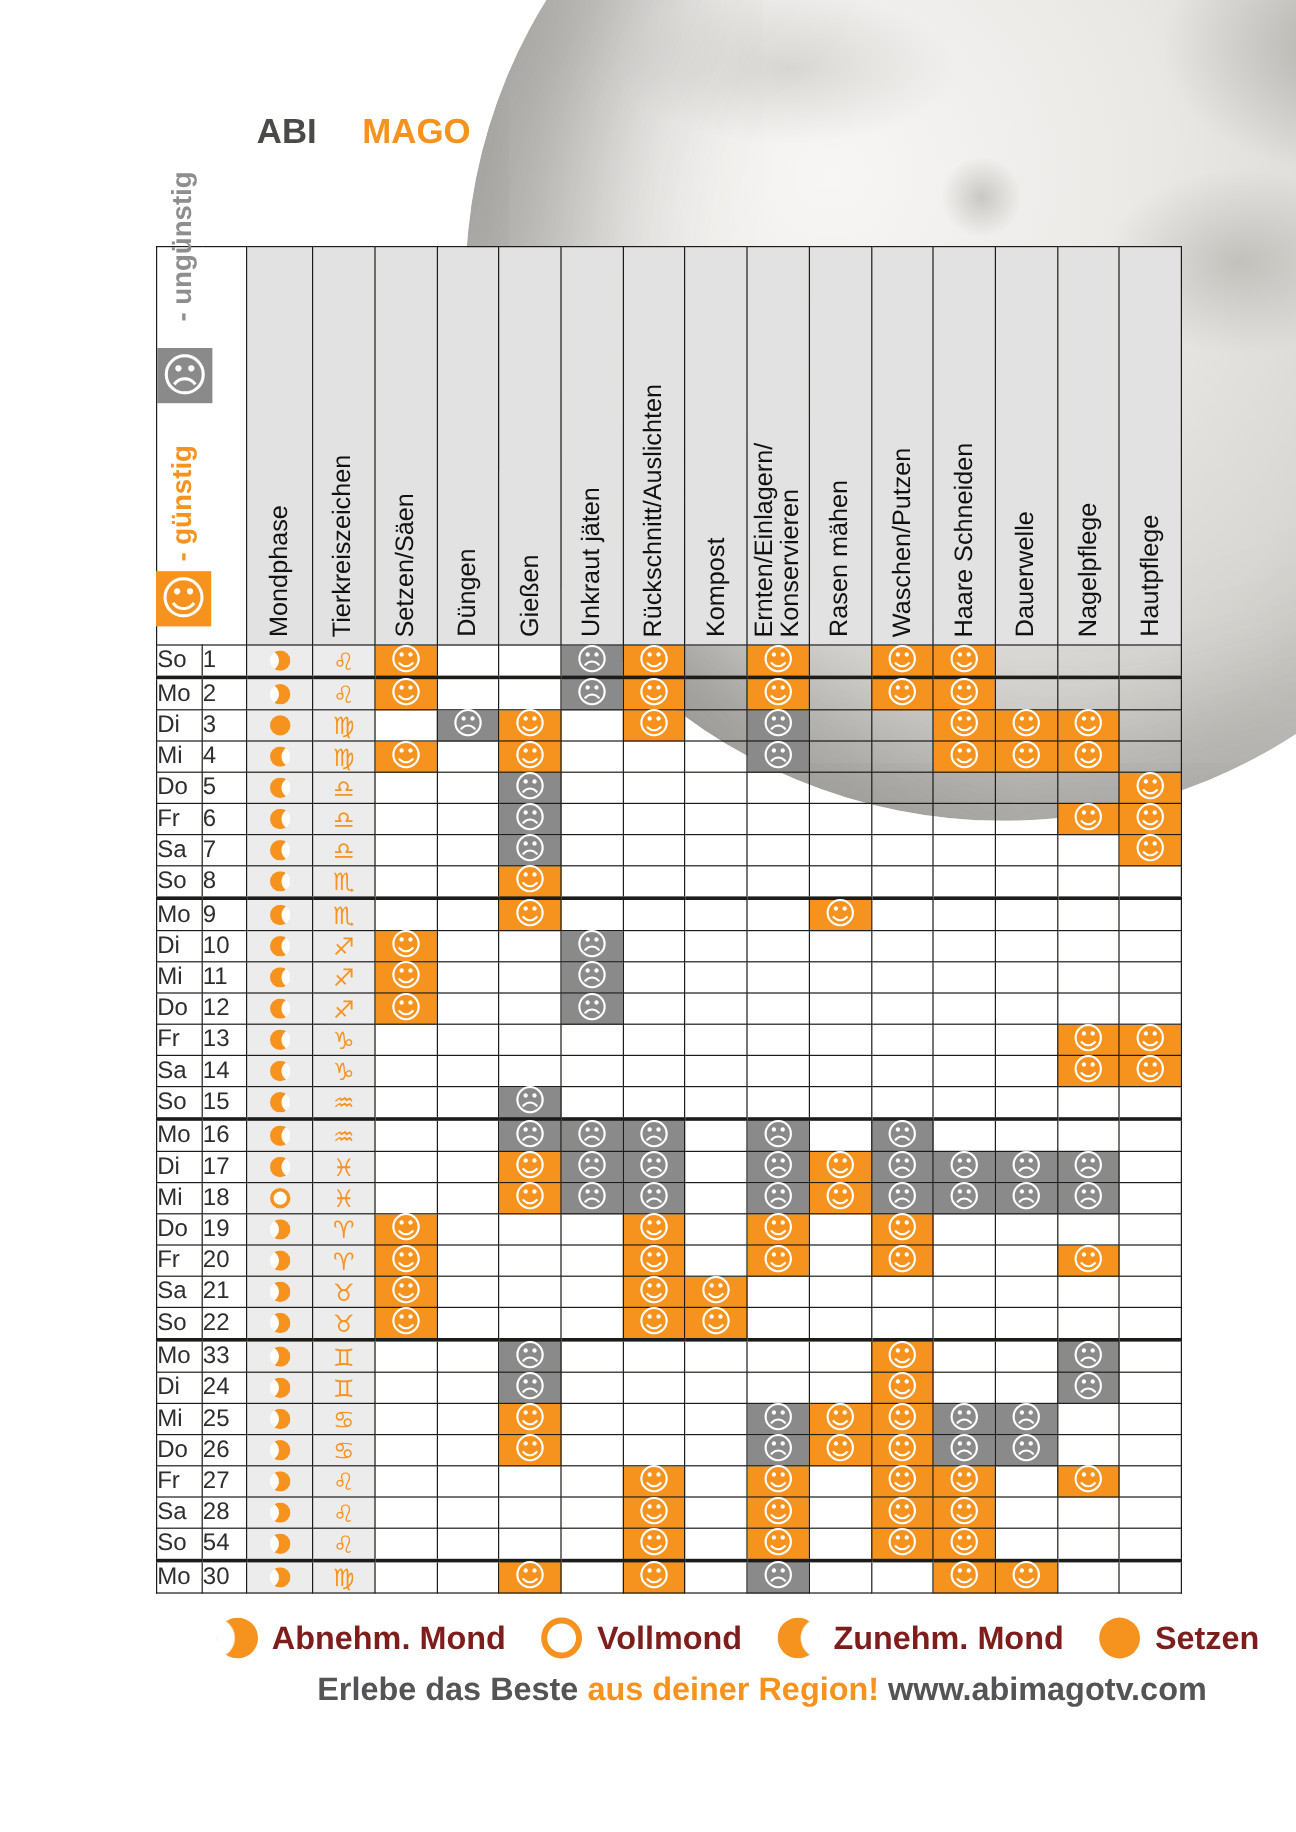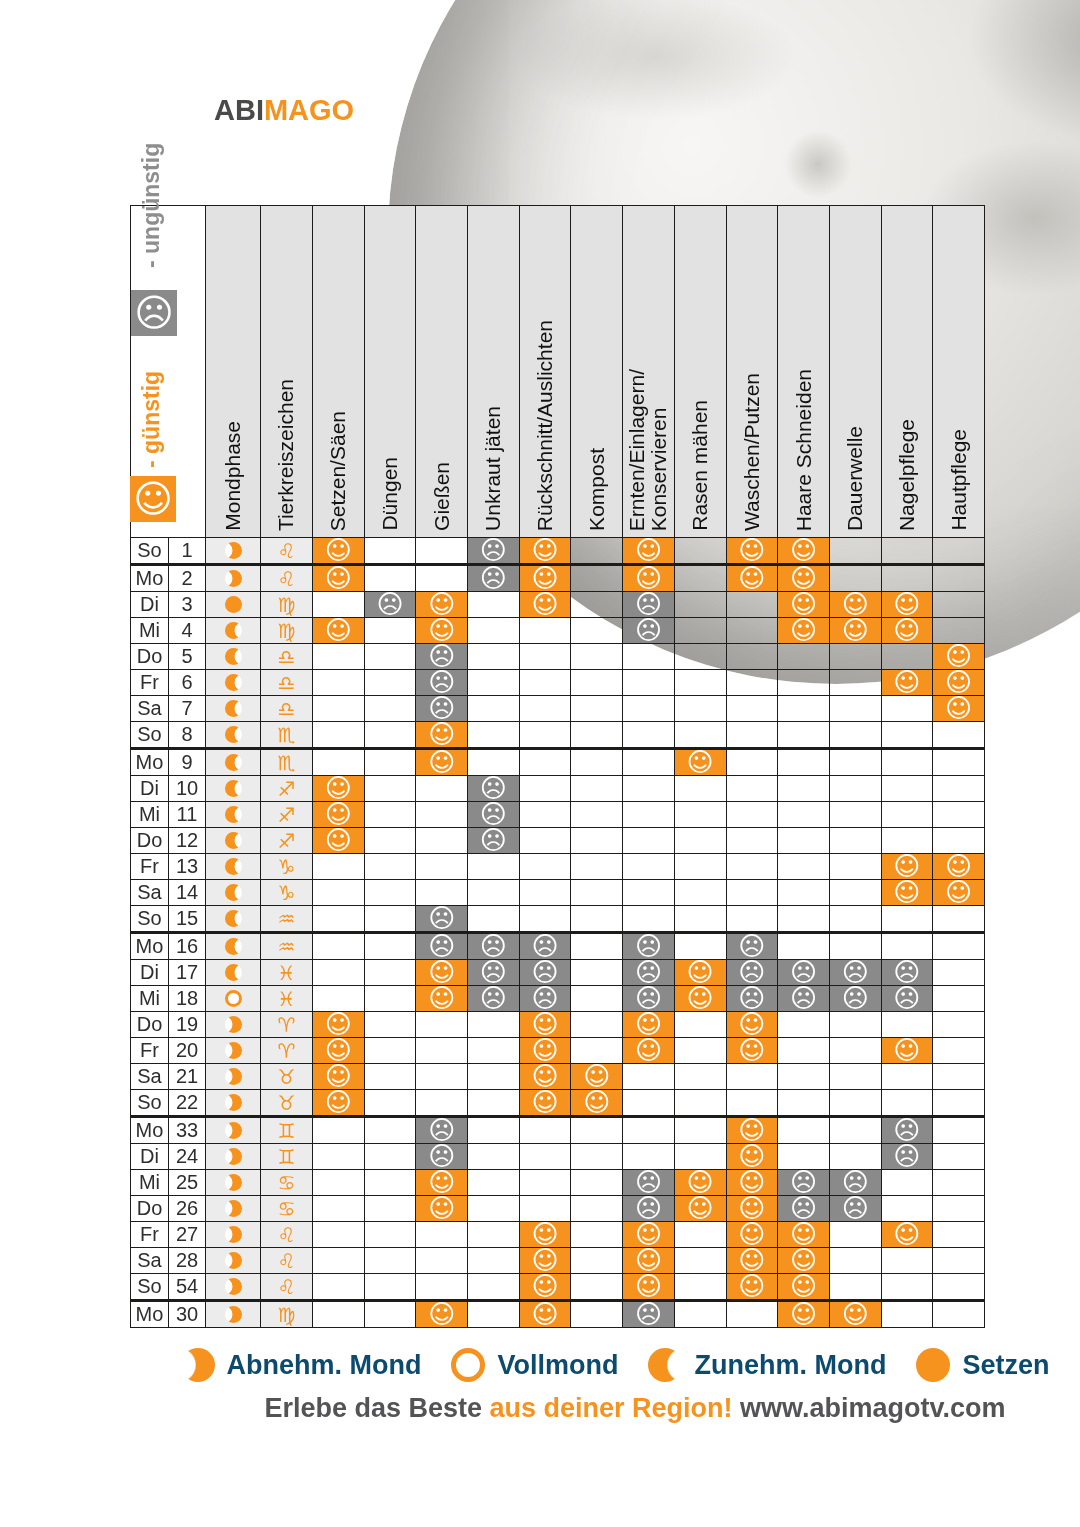--- a/index.html
+++ b/index.html
@@ -13,21 +13,21 @@
       radial-gradient(ellipse 180px 120px at 60% 14%, rgba(96,94,88,.42), rgba(96,94,88,0) 70%),
       radial-gradient(ellipse 220px 150px at 82% 28%, rgba(105,103,96,.38), rgba(105,103,96,0) 70%),
       radial-gradient(ellipse 160px 110px at 72% 48%, rgba(118,116,108,.30), rgba(118,116,108,0) 70%),
       radial-gradient(circle 45px at 48% 42%, rgba(128,126,118,.35), rgba(128,126,118,0) 75%),
       radial-gradient(ellipse 200px 90px at 30% 30%, rgba(140,138,130,.25), rgba(140,138,130,0) 70%),
       radial-gradient(circle at 34% 40%, #f7f6f4 0%, #e9e8e5 35%, #d8d7d3 60%, #c0bfba 80%, #a8a7a2 95%, #9c9b96 100%);
     box-shadow: inset 70px -20px 140px rgba(82,80,76,.55), inset -15px 10px 60px rgba(255,255,255,.4);}
   
   .brand{position:absolute;left:214px;top:96px;z-index:2;}
   .brand-text{font-size:29px;font-weight:bold;letter-spacing:0;color:#4a4a49;line-height:1;}
-  .brand-text .org{color:#f6921e;}
+  .brand-text .org{color:#f6921e;margin-left:38px;}
   .brand-row{display:flex;align-items:flex-end;margin-top:3px;}
   .brand-tv{font-family:"Liberation Serif",serif;font-weight:bold;font-size:60px;line-height:.82;color:#4a4a49;margin-left:2px;}
   .title{position:absolute;right:98px;top:86px;margin:0;font-size:70px;font-weight:bold;color:#4a4a48;
          letter-spacing:-2px;z-index:2;white-space:nowrap;}
   
   .vtext{position:absolute;transform:rotate(-90deg);transform-origin:0 0;white-space:nowrap;
          font-size:23px;font-weight:bold;z-index:2;}
   .vtext.bad-t{left:138px;top:268px;color:#8e8e8e;}
   .vtext.good-t{left:138px;top:468px;color:#f6921e;}
   .face-box{position:absolute;width:46px;height:46px;display:flex;align-items:center;justify-content:center;z-index:2;}
@@ -37,21 +37,21 @@
   
   table.cal{position:absolute;left:130px;top:205px;border-collapse:collapse;table-layout:fixed;z-index:1;}
   table.cal th,table.cal td{border:1.5px solid #1c1c1a;padding:0;box-sizing:border-box;}
   th.blank{border:none;background:transparent;}
   th.hdr{background:#e2e2e2;height:332px;vertical-align:bottom;font-weight:normal;}
   .hv{display:flex;height:100%;align-items:flex-end;justify-content:center;}
   .hv span{writing-mode:vertical-rl;transform:rotate(180deg);white-space:pre-line;
            font-size:21px;line-height:1.05;color:#111;padding:6px 0 10px 0;text-align:left;}
   tr.dayrow{height:25.83px;}
   tr.dayrow.sun td{border-bottom-width:3px;}
-  td.day,td.date{background:#fff;text-align:center;font-size:20px;color:#2e2e2e;}
+  td.day,td.date{background:#fff;text-align:left;font-size:20px;color:#2e2e2e;}
   td.moonc,td.zod{background:#ececec;text-align:center;}
   td.zod{font-family:"DejaVu Sans",sans-serif;color:#f6921e;font-size:20px;}
   td.act{background:transparent;text-align:center;vertical-align:middle;}
   td.act.good{background:#f6921e;}
   td.act.bad{background:#8a8a8a;}
   .face{font-family:"DejaVu Sans",sans-serif;color:#fff;font-size:26px;line-height:24px;display:inline-block;}
   
   .mi{width:17px;height:17px;border-radius:50%;margin:0 auto;box-sizing:border-box;}
   .mi.new{background:#f6921e;}
   .mi.full{background:#fff;border:3px solid #f6921e;}
@@ -59,21 +59,21 @@
   .mi.waxing{background:radial-gradient(circle 8.5px at 18px 8.5px,#fff 0 8px,rgba(255,255,255,0) 8.8px),#f6921e;}
   .mi34{width:34px;height:34px;border-radius:50%;box-sizing:border-box;flex:none;}
   .mi34.new{background:#f6921e;}
   .mi34.full{background:#fff;border:5px solid #f6921e;}
   .mi34.waning{background:radial-gradient(circle 17px at -2px 17px,#fff 0 16px,rgba(255,255,255,0) 17.4px),#f6921e;}
   .mi34.waxing{background:radial-gradient(circle 17px at 36px 17px,#fff 0 16px,rgba(255,255,255,0) 17.4px),#f6921e;}
   
   .moon-legend{position:absolute;left:150px;right:0;top:1348px;display:flex;justify-content:center;
                align-items:center;gap:30px;z-index:2;}
   .ml-item{display:flex;align-items:center;gap:12px;}
-  .ml-item b{color:#0c4a6e;font-size:27px;font-weight:bold;white-space:nowrap;}
+  .ml-item b{color:#7f1d1d;font-size:27px;font-weight:bold;white-space:nowrap;}
   .footer{position:absolute;left:190px;right:0;top:1393px;text-align:center;font-size:27px;font-weight:bold;
           color:#545456;z-index:2;white-space:nowrap;}
   .footer .org{color:#f6921e;}
 </style>
 </head>
 <body>
 
 <div class="page">
 
   <div class="moon-photo"></div>

